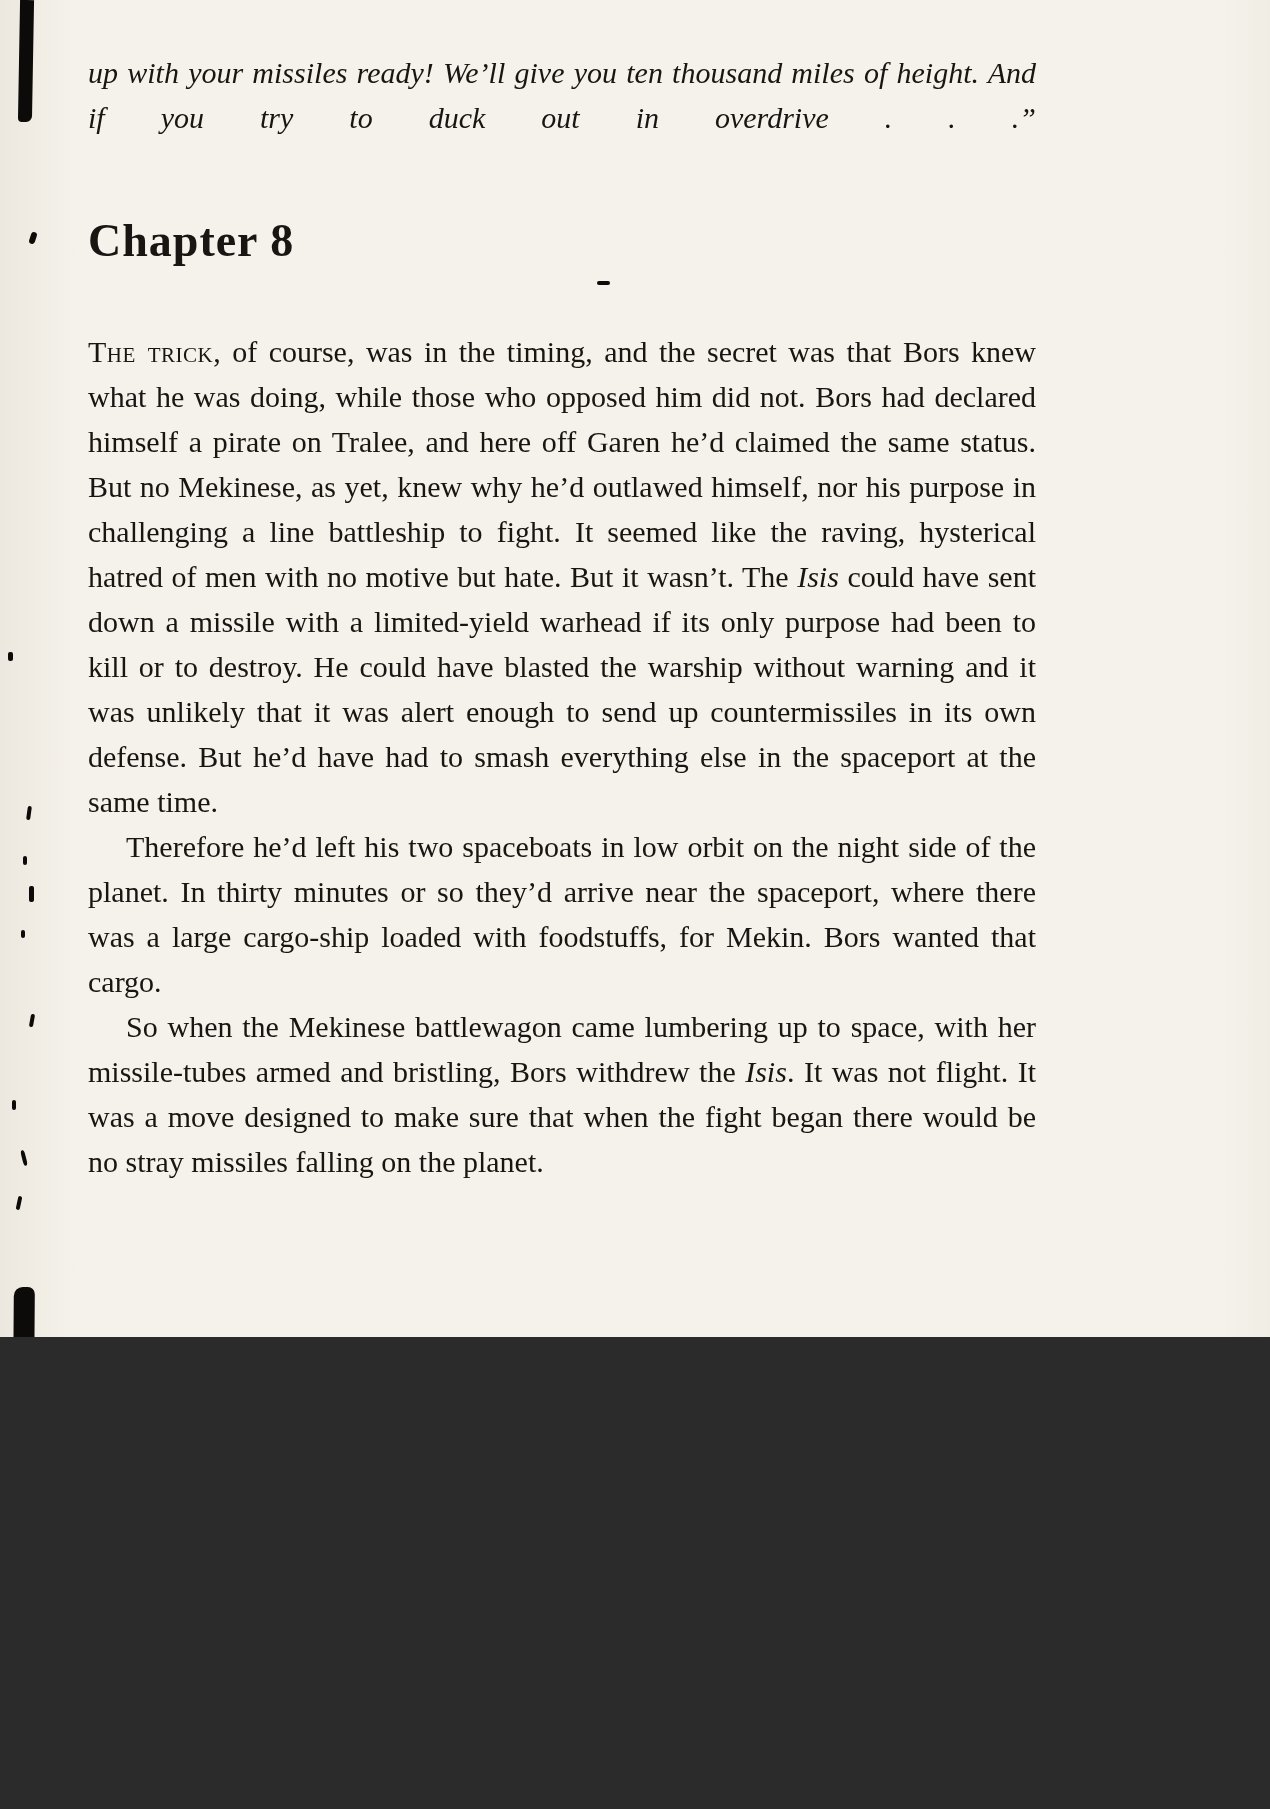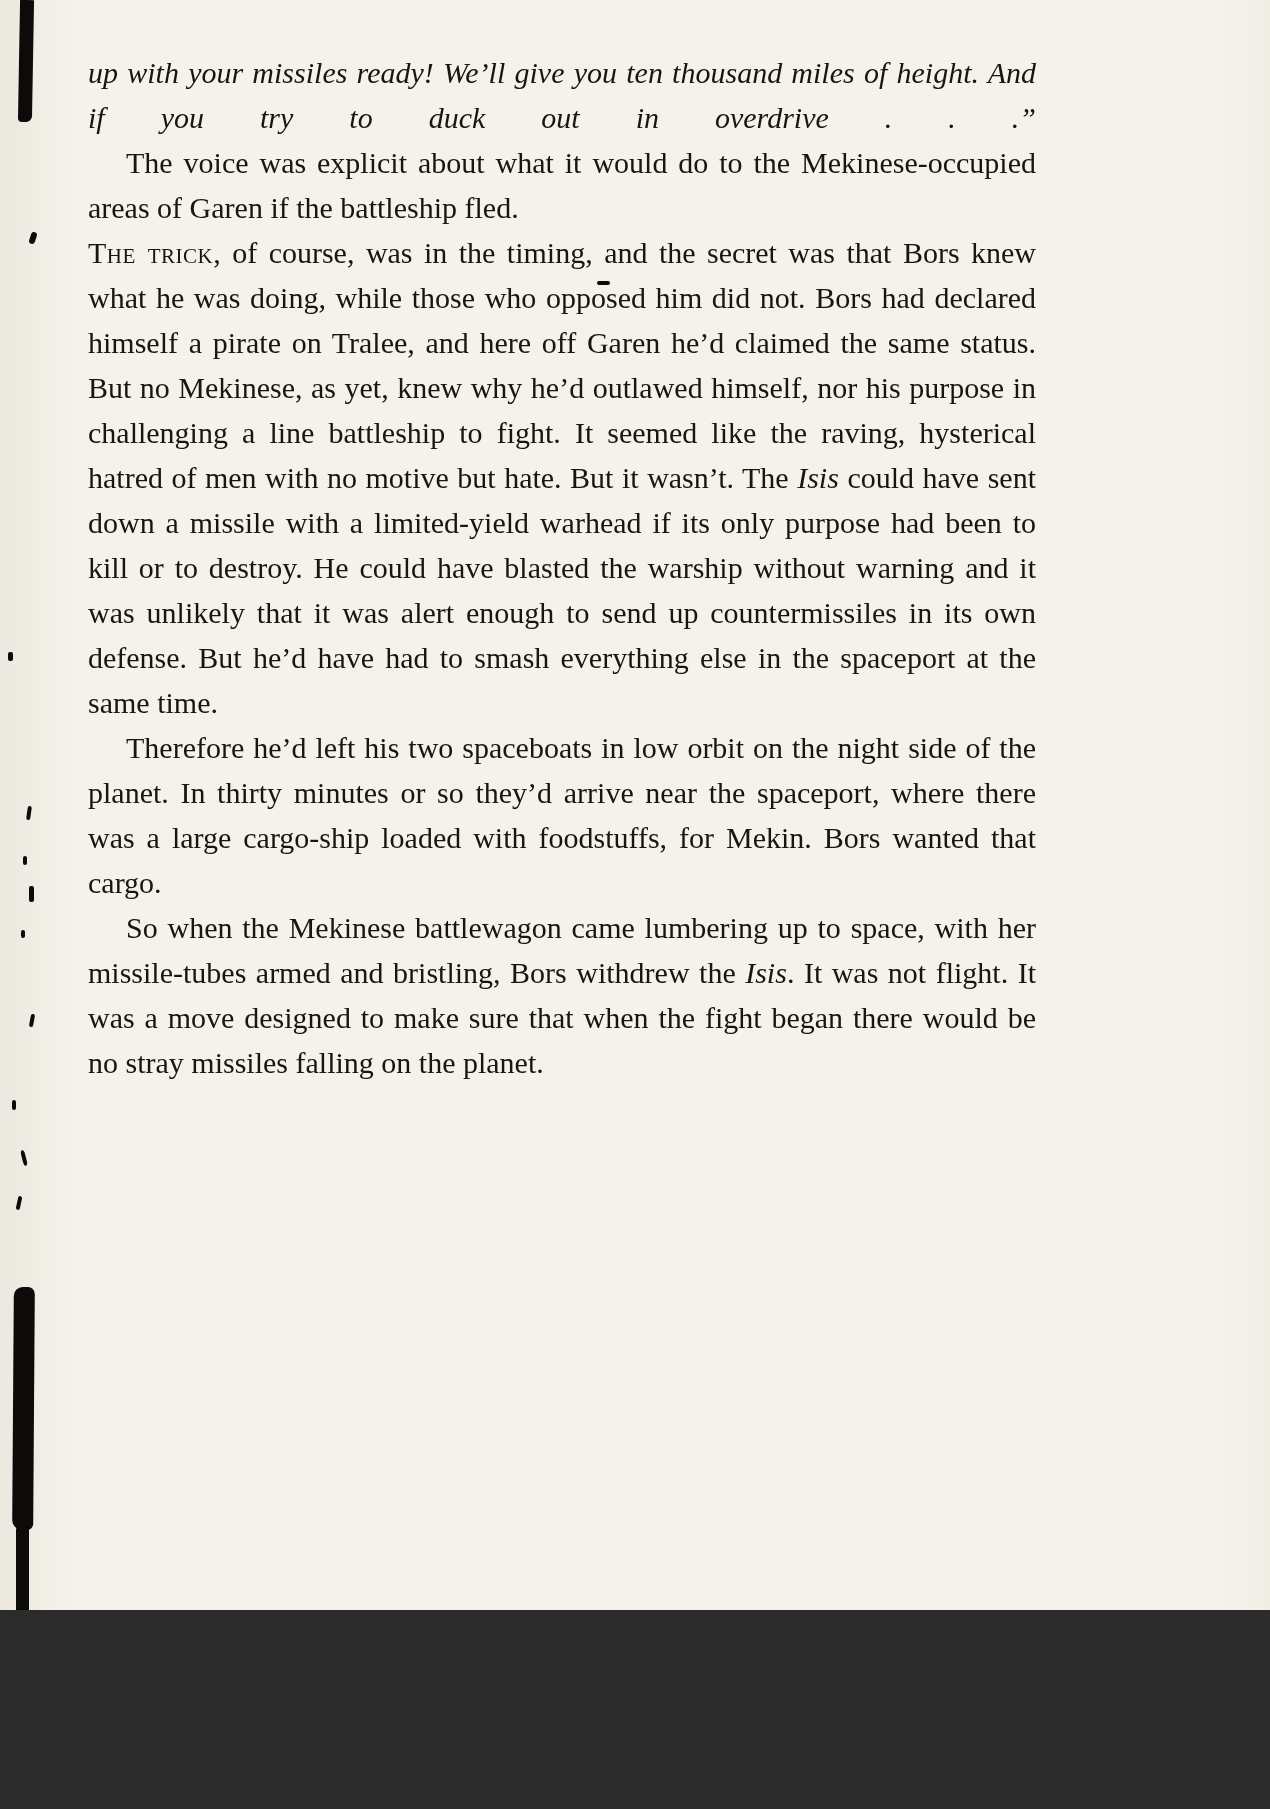--- a/index.html
+++ b/index.html
@@ -3,21 +3,21 @@
 <meta charset="utf-8">
 <style>
   html, body {
     margin: 0;
     padding: 0;
     background: #2b2b2b;
   }
   .page {
     position: relative;
     width: 1270px;
-    height: 1610px;
+    height: 1337px;
     margin: 0 auto;
     background: #f4f1ea;
     background-image: linear-gradient(90deg, #ece8df 0%, #f5f2eb 6%, #f5f2eb 96%, #f0ede5 100%);
     overflow: hidden;
     font-family: "Liberation Serif", "DejaVu Serif", serif;
     color: #181512;
   }
   .content {
     position: absolute;
     left: 88px;
@@ -75,21 +75,21 @@
     <div class="artifact" style="left:12px;top:1100px;width:4px;height:10px;border-radius:2px;"></div>
     <div class="artifact" style="left:22px;top:1150px;width:4px;height:16px;border-radius:50% / 30%;transform:rotate(-14deg);"></div>
     <div class="artifact" style="left:17px;top:1196px;width:4px;height:14px;border-radius:2px;transform:rotate(12deg);"></div>
     <div class="artifact" style="left:13px;top:1287px;width:21px;height:243px;border-radius:9px 7px 6px 10px;transform:rotate(0.4deg);"></div>
     <div class="artifact" style="left:16px;top:1524px;width:13px;height:148px;border-radius:6px;"></div>
     <div class="artifact" style="left:17px;top:1700px;width:12px;height:109px;border-radius:5px 5px 0 0;"></div>
   </div>
 
   <div class="content">
       <p class="para no-indent italic-para justify-last"><span class="it">up with your missiles ready! We’ll give you ten thousand miles of height. And if you try to duck out in overdrive . . .”</span></p>
-      <p class="para indent"><span class="">The voice was explicit about what it would do to the Mekinese-occupied areas of Garen if the battleship fled.</span></p>
+      <h2 class="chapter-heading">Chapter 8</h2>
       <p class="para no-indent"><span class="sc">The trick</span><span class="">, of course, was in the timing, and the secret was that Bors knew what he was doing, while those who opposed him did not. Bors had declared himself a pirate on Tralee, and here off Garen he’d claimed the same status. But no Mekinese, as yet, knew why he’d outlawed himself, nor his purpose in challenging a line battleship to fight. It seemed like the raving, hysterical hatred of men with no motive but hate. But it wasn’t. The </span><span class="it">Isis</span><span class=""> could have sent down a missile with a limited-yield warhead if its only purpose had been to kill or to destroy. He could have blasted the warship without warning and it was unlikely that it was alert enough to send up countermissiles in its own defense. But he’d have had to smash everything else in the spaceport at the same time.</span></p>
       <p class="para indent"><span class="">Therefore he’d left his two spaceboats in low orbit on the night side of the planet. In thirty minutes or so they’d arrive near the spaceport, where there was a large cargo-ship loaded with foodstuffs, for Mekin. Bors wanted that cargo.</span></p>
       <p class="para indent"><span class="">So when the Mekinese battlewagon came lumbering up to space, with her missile-tubes armed and bristling, Bors withdrew the </span><span class="it">Isis</span><span class="">. It was not flight. It was a move designed to make sure that when the fight began there would be no stray missiles falling on the planet.</span></p>
     </div>
 
   <div class="page-number">97</div>
 
 </div>
 
 </body></html>

